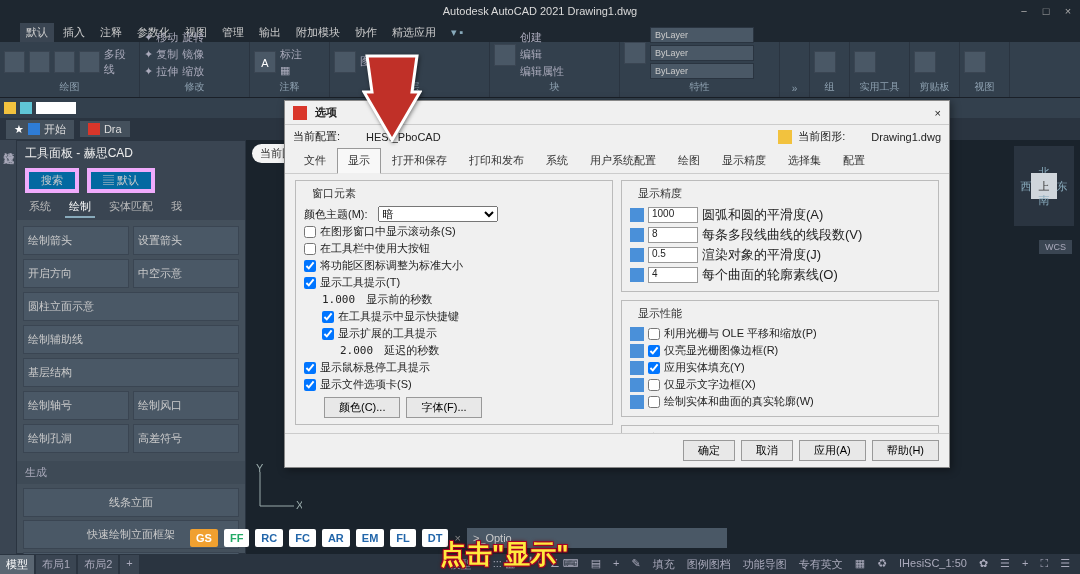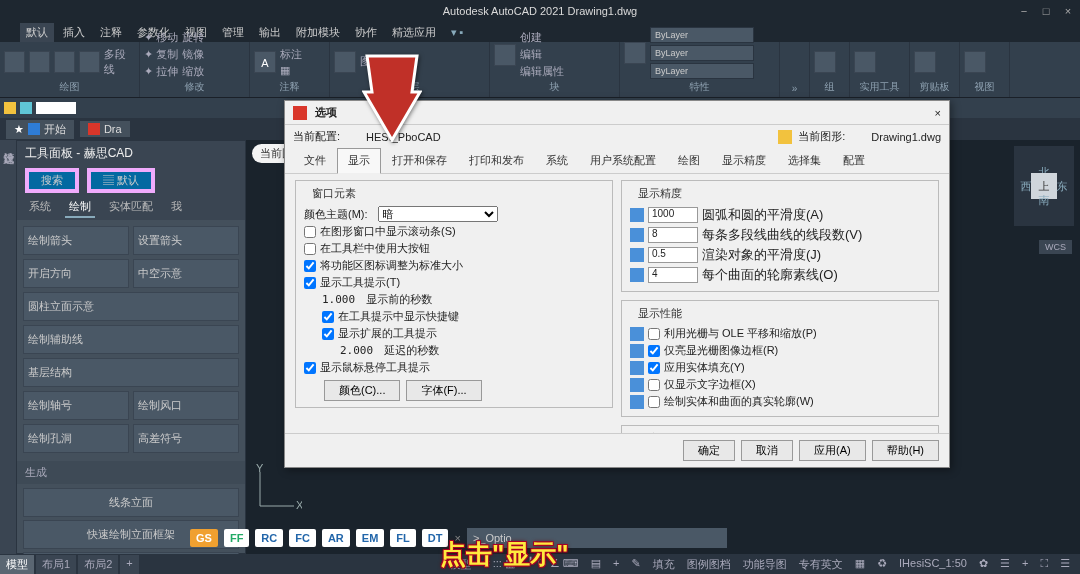--- a/index.html
+++ b/index.html
@@ -397,20 +397,24 @@
           </div>
         <div class="opt ind1">
             <input type="checkbox" checked="" style="">
             <span class="txt">显示扩展的工具提示</span>
           </div>
         <div class="opt ind2"><span style="font-family:monospace">2.000</span>&nbsp;<span class="txt">延迟的秒数</span></div>
         <div class="opt">
             <input type="checkbox" checked="" style="">
             <span class="txt">显示鼠标悬停工具提示</span>
           </div>
+        <div class="opt">
+            <input type="checkbox" checked="" style="">
+            <span class="txt">显示文件选项卡(S)</span>
+          </div>
         <div class="btnrow" style="margin-top:4px;margin-left:20px">
             <button class="wbtn">颜色(C)...</button>
             <button class="wbtn">字体(F)...</button>
           </div>
       </div>
 
     </div>
     <div class="col">
       <div class="fs">
         <div class="fs-title">显示精度</div>

